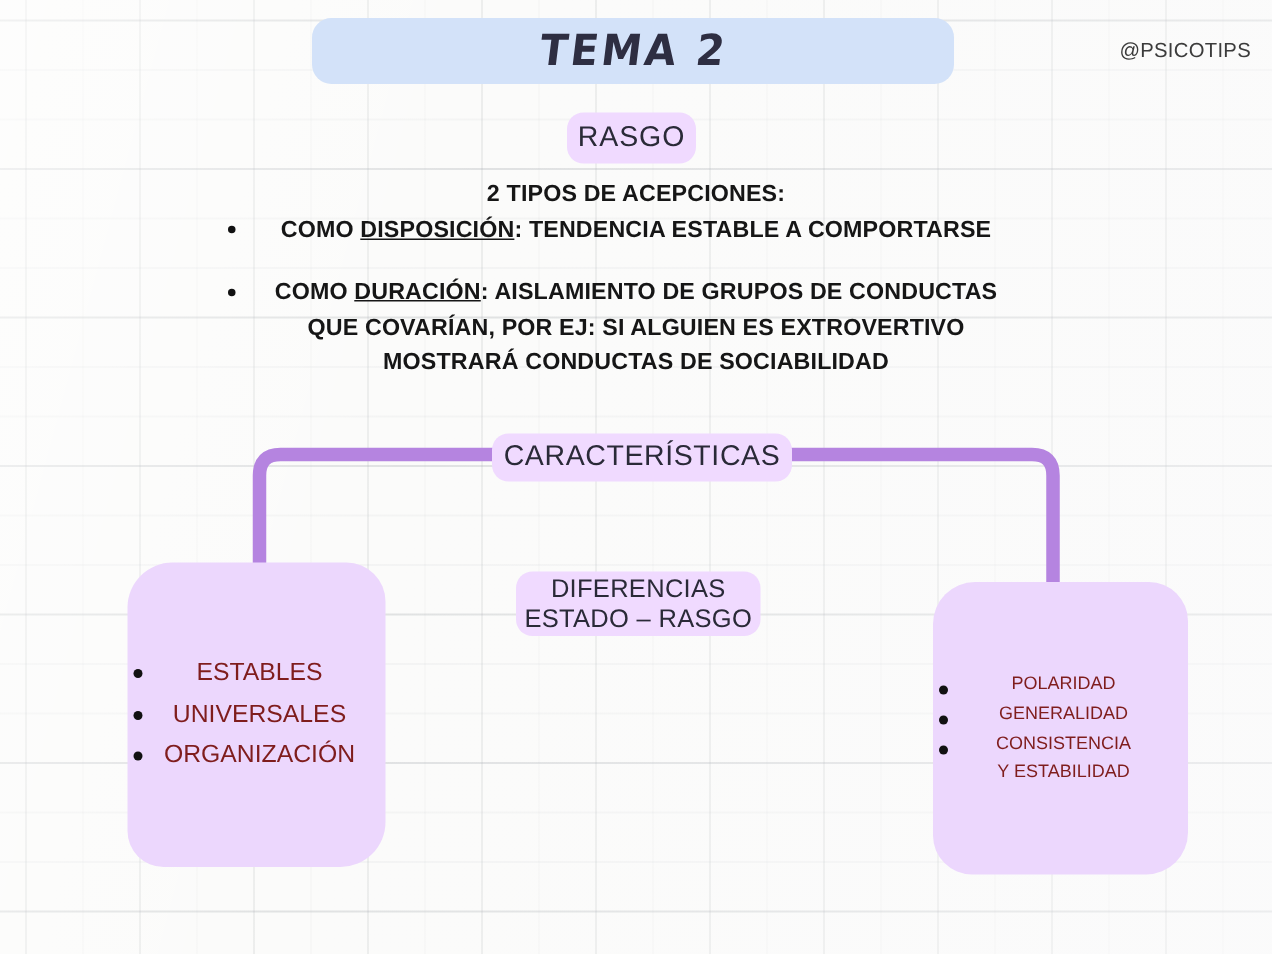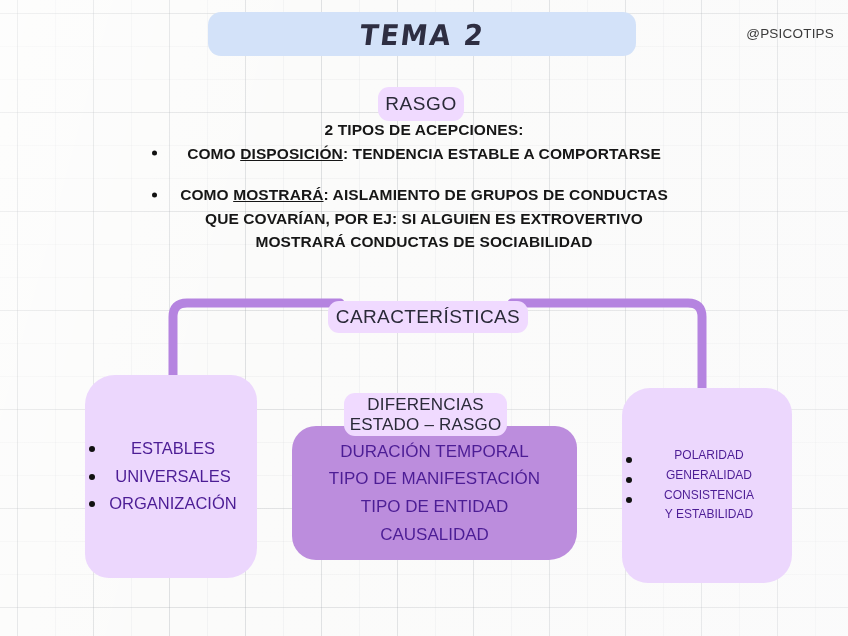--- a/index.html
+++ b/index.html
@@ -77,21 +77,20 @@
   .pill {
     position: absolute;
     background: #f0daff;
     border-radius: 11px;
     display: flex;
     align-items: center;
     justify-content: center;
     color: #2a2a38;
     text-align: center;
     line-height: 1.12;
-    margin-top: 12px;
   }
   #pill-rasgo {
     left: 378px;
     top: 75px;
     width: 86px;
     height: 34px;
     font-size: 19px;
     letter-spacing: 0.6px;
   }
   #pill-caracteristicas {
@@ -188,21 +187,21 @@
     height: 134px;
     border-radius: 24px 22px 28px 24px;
   }
 
   .list {
     position: absolute;
     inset: 0;
     display: flex;
     flex-direction: column;
     justify-content: center;
-    color: #4c1d95;
+    color: #7f1d1d;
     font-size: 16.5px;
     line-height: 1.66;
   }
   .list-item {
     position: relative;
     text-align: center;
     padding: 0 6px 0 10px;
   }
   .list-item .dot {
     position: absolute;
@@ -242,21 +241,21 @@
 
   <div class="intro">
     <div class="line heading">2 TIPOS DE ACEPCIONES:</div>
     <div class="line bullet-row">
       <span class="bullet-dot"></span>
       <span>COMO </span><u>DISPOSICIÓN</u><span>: TENDENCIA ESTABLE A COMPORTARSE</span>
     </div>
     <div class="gap"></div>
     <div class="line bullet-row">
       <span class="bullet-dot"></span>
-      <span>COMO </span><u>MOSTRARÁ</u><span>: AISLAMIENTO DE GRUPOS DE CONDUCTAS</span>
+      <span>COMO </span><u>DURACIÓN</u><span>: AISLAMIENTO DE GRUPOS DE CONDUCTAS</span>
     </div>
     <div class="line">QUE COVARÍAN, POR EJ: SI ALGUIEN ES EXTROVERTIVO</div>
     <div class="line">MOSTRARÁ CONDUCTAS DE SOCIABILIDAD</div>
   </div>
 
   <svg id="connector" viewBox="0 0 848 636">
     <path d="M173 390 L173 317 Q173 303 187 303 L340 303" fill="none" stroke="#b584e0" stroke-width="9" stroke-linecap="round"></path>
     <path d="M702 400 L702 317 Q702 303 688 303 L512 303" fill="none" stroke="#b584e0" stroke-width="9" stroke-linecap="round"></path>
   </svg>
 
@@ -279,36 +278,20 @@
         <span>ORGANIZACIÓN</span>
       </div>
     </div>
   </div>
 
   <div class="pill" id="pill-diferencias">
     <span>DIFERENCIAS</span>
     <span>ESTADO – RASGO</span>
   </div>
 
-  <div class="box box-dark" id="box-middle">
-    <div class="list">
-      <div class="list-item">
-        <span>DURACIÓN TEMPORAL</span>
-      </div>
-      <div class="list-item">
-        <span>TIPO DE MANIFESTACIÓN</span>
-      </div>
-      <div class="list-item">
-        <span>TIPO DE ENTIDAD</span>
-      </div>
-      <div class="list-item">
-        <span>CAUSALIDAD</span>
-      </div>
-    </div>
-  </div>
 
   <div class="box box-light" id="box-right">
     <div class="list">
       <div class="list-item">
         <span class="dot"></span>
         <span>POLARIDAD</span>
       </div>
       <div class="list-item">
         <span class="dot"></span>
         <span>GENERALIDAD</span>

